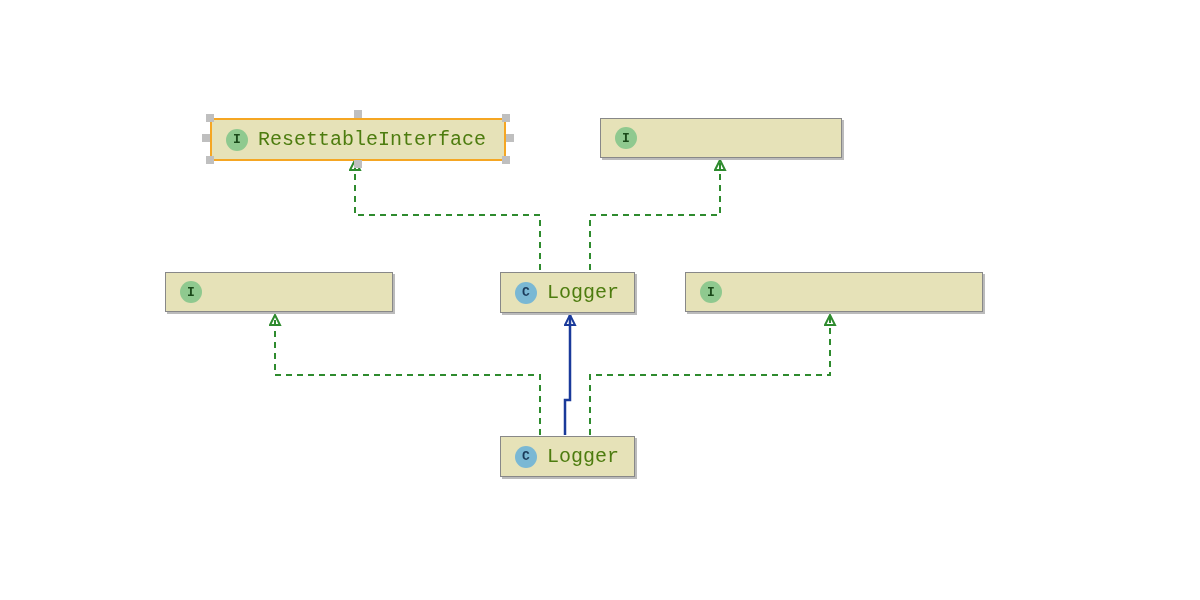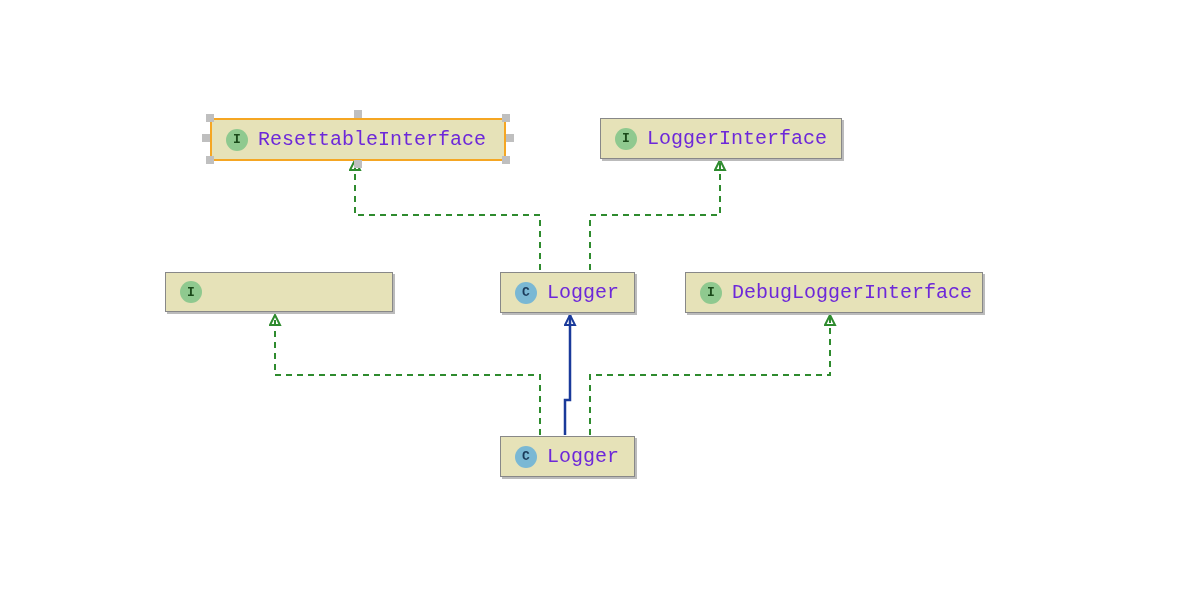--- a/index.html
+++ b/index.html
@@ -47,21 +47,21 @@
   .icon-interface {
     background: #8fc98f;
     color: #1a4a1a;
   }
   .icon-class {
     background: #7ab8d4;
     color: #1a3a5a;
   }
   .label {
     font-size: 20px;
-    color: #6d28d9;
+    color: #4d7c0f;
     white-space: nowrap;
   }
   .handle {
     position: absolute;
     width: 8px;
     height: 8px;
     background: #bfbfbf;
   }
   svg.connections {
     position: absolute;
@@ -111,41 +111,39 @@
   <div class="handle" style="left:202px; top:134px;"></div>
   <div class="handle" style="left:506px; top:134px;"></div>
   <div class="handle" style="left:206px; top:156px;"></div>
   <div class="handle" style="left:354px; top:160px;"></div>
   <div class="handle" style="left:502px; top:156px;"></div>
 
   <div class="node" style="left:600px; top:118px; width:242px;">
     <div class="icon icon-interface">
         <span>I</span>
       </div>
-    <span class="label">LoggerInterface</span>
   </div>
 
   <div class="node" style="left:165px; top:272px; width:228px;">
     <div class="icon icon-interface">
         <span>I</span>
       </div>
   </div>
 
   <div class="node" style="left:500px; top:272px; width:135px;">
     <div class="icon icon-class">
         <span>C</span>
       </div>
     <span class="label">Logger</span>
   </div>
 
   <div class="node" style="left:685px; top:272px; width:298px;">
     <div class="icon icon-interface">
         <span>I</span>
       </div>
-    <span class="label">DebugLoggerInterface</span>
   </div>
 
   <div class="node" style="left:500px; top:436px; width:135px;">
     <div class="icon icon-class">
         <span>C</span>
       </div>
     <span class="label">Logger</span>
   </div>
 
 </div>

